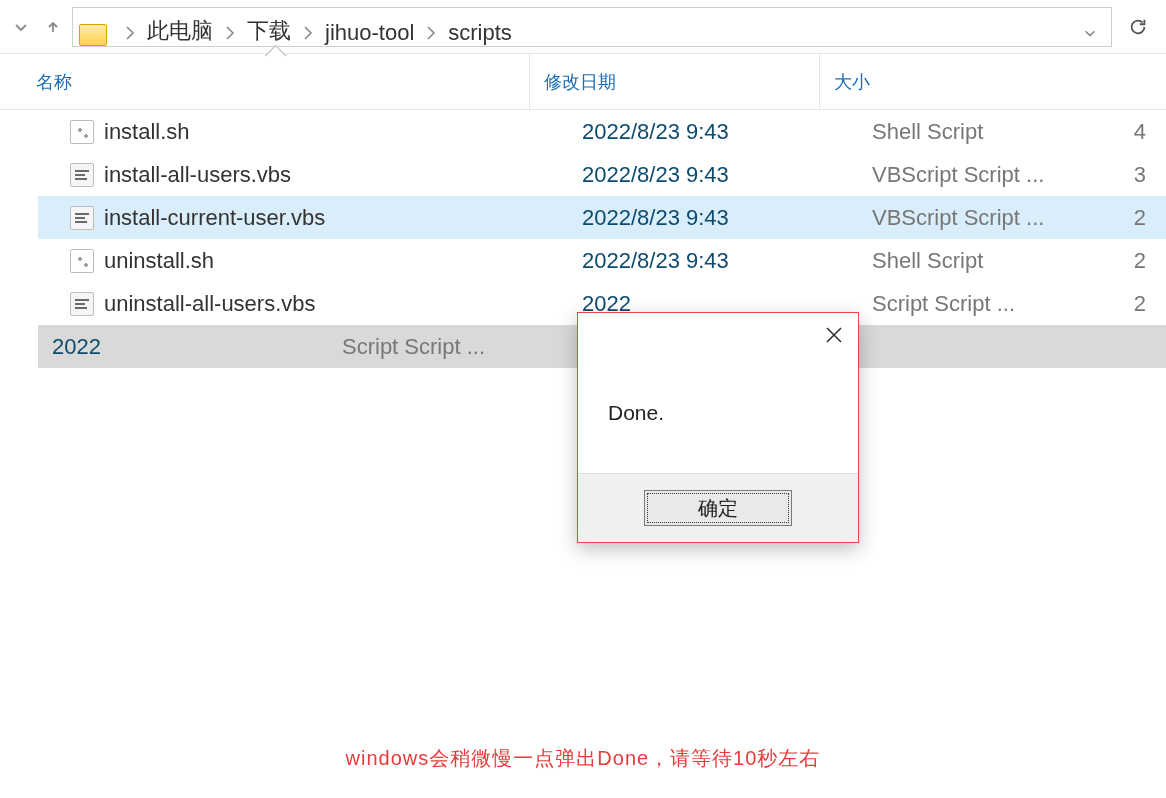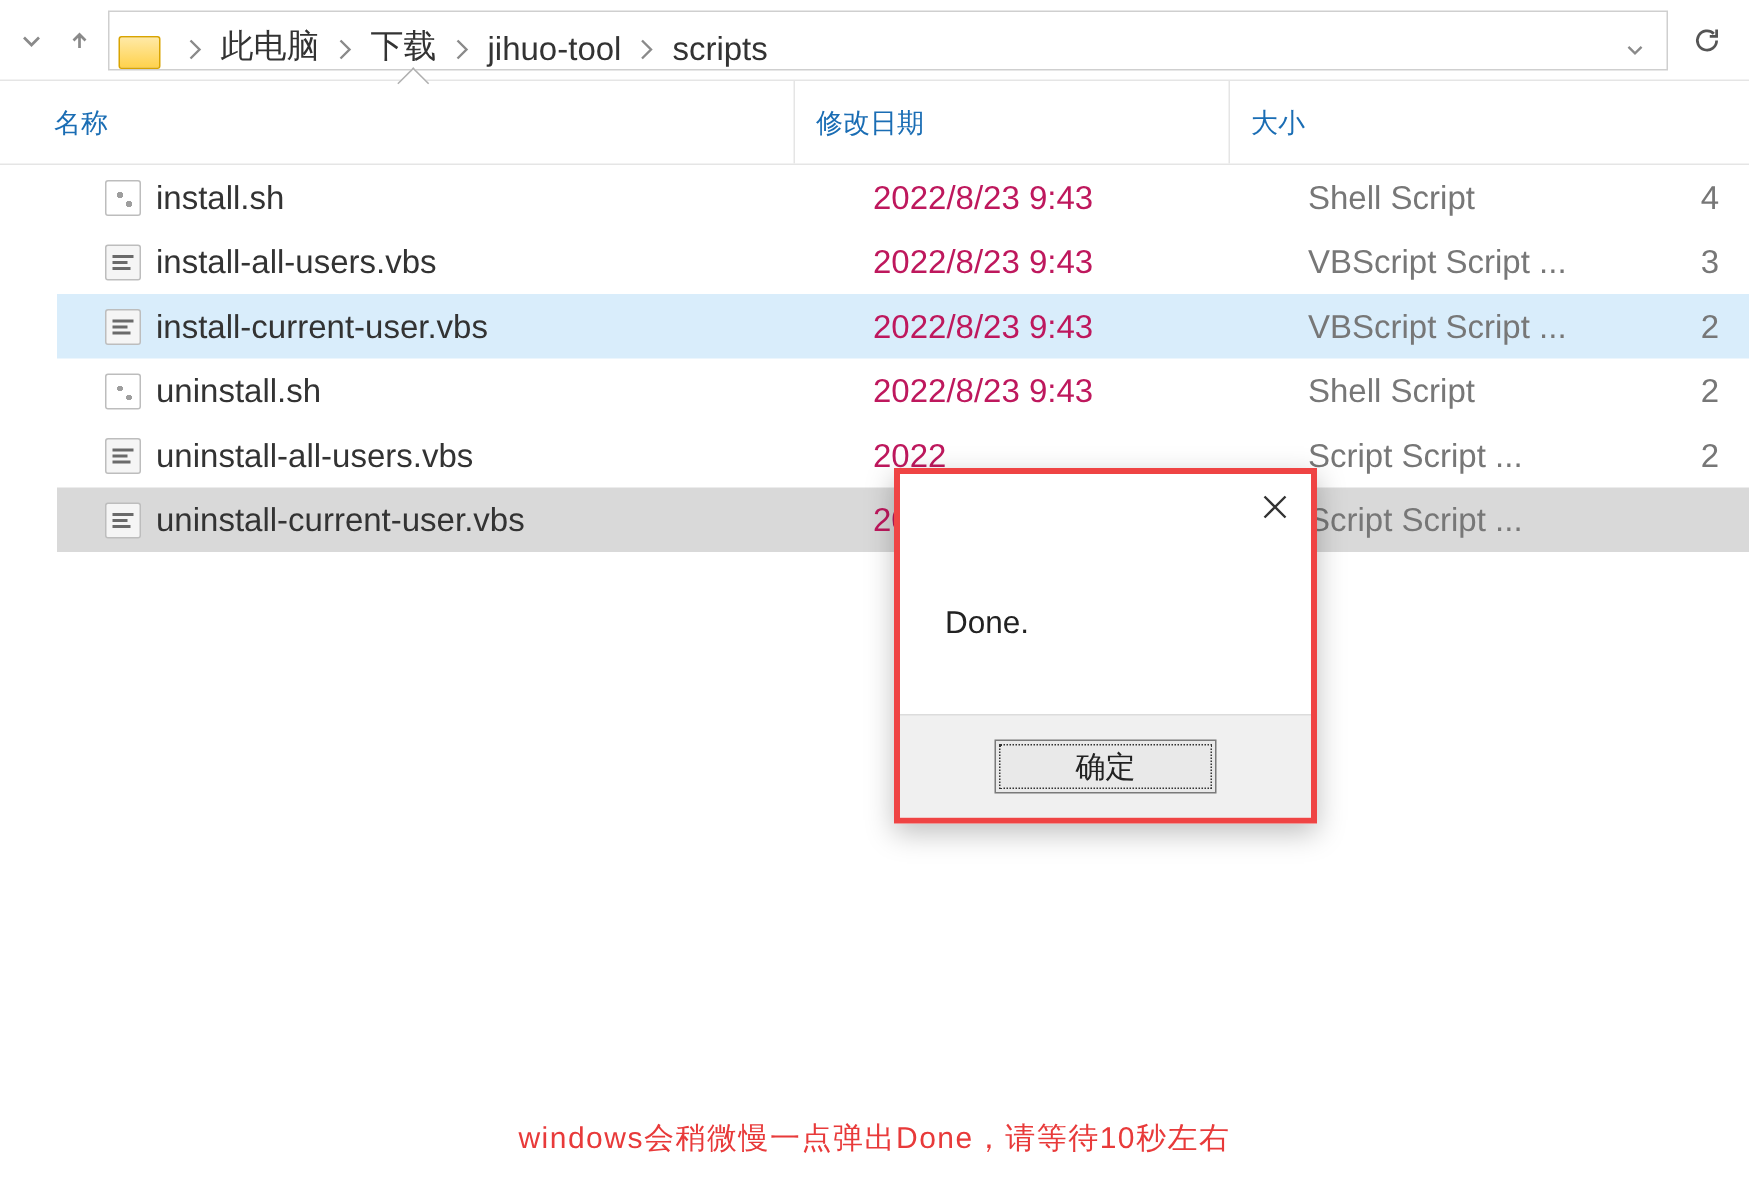--- a/index.html
+++ b/index.html
@@ -102,21 +102,21 @@
     .file-list { font-size: 22px; color: #555; padding-left: 38px; }
     .file-row {
       display: flex;
       align-items: center;
       height: 43px;
     }
     .file-row.selected { background: #d9edfb; }
     .file-row.highlight { background: #d9d9d9; }
     .cell { padding: 0 14px; overflow: hidden; white-space: nowrap; text-overflow: ellipsis; }
     .cell-name { width: 530px; display: flex; align-items: center; padding-left: 32px; color: #333; gap: 10px; }
-    .cell-date { width: 290px; color: #be185d; }
+    .cell-date { width: 290px; color: #0c4a6e; }
     .cell-type { width: 258px; color: #777; }
     .cell-size { flex: 1; color: #777; text-align: right; padding-right: 20px; }
 
     .file-icon {
       width: 24px; height: 24px;
       border: 1px solid #bdbdbd;
       background: #fff;
       border-radius: 2px;
       display: inline-flex;
       align-items: center;
@@ -135,25 +135,25 @@
       content: '';
       width: 14px; height: 14px;
       background:
         linear-gradient(#6a6a6a,#6a6a6a) 0 2px/14px 2px no-repeat,
         linear-gradient(#6a6a6a,#6a6a6a) 0 6px/10px 2px no-repeat,
         linear-gradient(#6a6a6a,#6a6a6a) 0 10px/12px 2px no-repeat;
     }
 
     .dialog {
       position: absolute;
-      left: 596px;
+      left: 577px;
       top: 312px;
       width: 282px;
       background: #fff;
-      border: 4px solid #ef4444;
+      border: 1px solid #ef4444;
       box-shadow: 0 6px 18px rgba(0,0,0,0.25);
     }
     .dialog-titlebar {
       height: 40px;
       display: flex;
       align-items: flex-start;
       justify-content: flex-end;
       padding: 8px;
     }
     .dialog-close {
@@ -287,24 +287,20 @@
     <div class="file-row">
       <div class="cell cell-name">
         <span class="file-icon vbs"></span>
         <span>uninstall-all-users.vbs</span>
       </div>
       <div class="cell cell-date">2022</div>
       <div class="cell cell-type">Script Script ...</div>
       <div class="cell cell-size">2</div>
     </div>
     <div class="file-row highlight">
-      <div class="cell cell-name">
-        <span class="file-icon vbs"></span>
-        <span>uninstall-current-user.vbs</span>
-      </div>
       <div class="cell cell-date">2022</div>
       <div class="cell cell-type">Script Script ...</div>
       <div class="cell cell-size"></div>
     </div>
   </div>
 
 <div class="dialog">
   <div class="dialog-titlebar">
     <div class="dialog-close">
       <svg viewBox="0 0 18 18">

